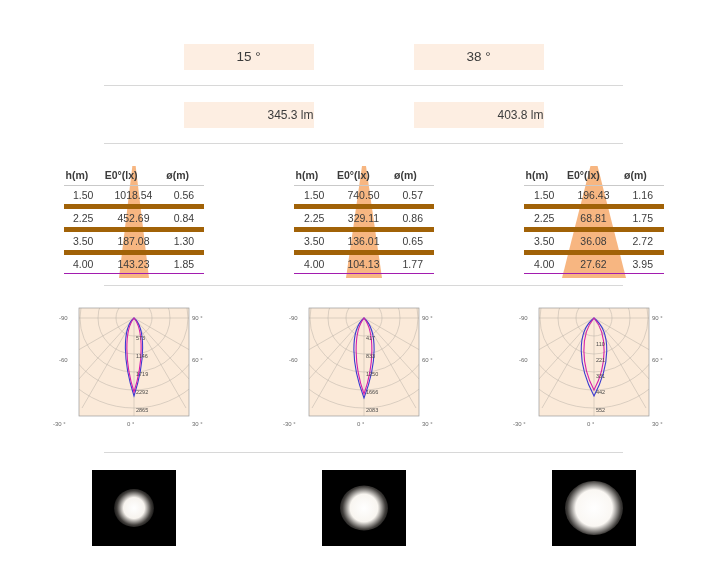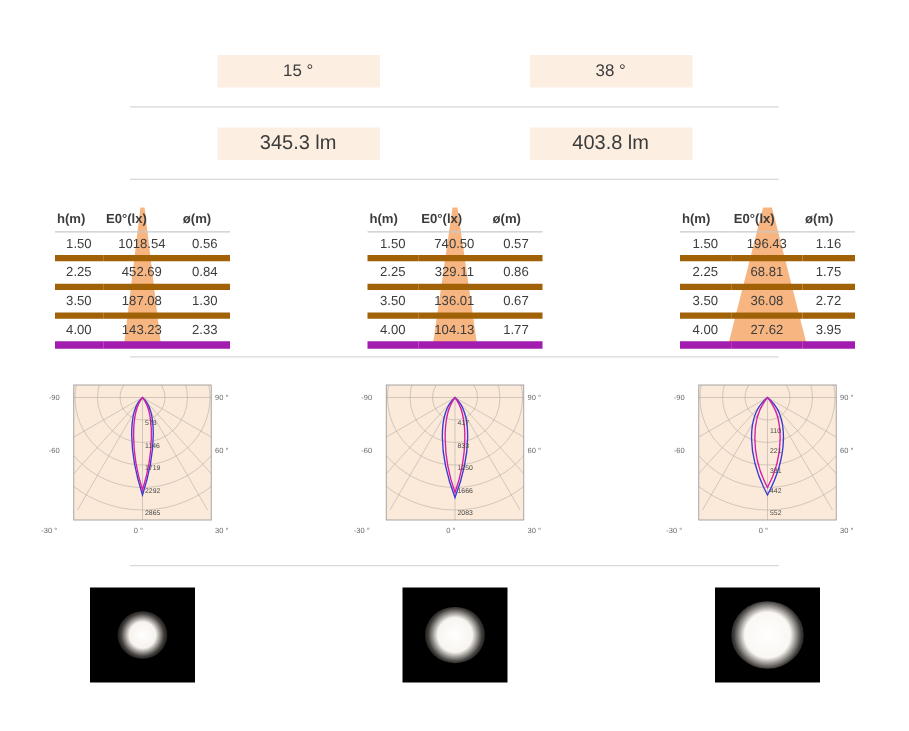--- a/index.html
+++ b/index.html
@@ -17,21 +17,21 @@
   }
   .sheet {
     position: relative;
     width: 727px;
     height: 585px;
   }
   
   .row {
     display: flex;
     justify-content: center;
-    gap: 80px;
+    gap: 60px;
   }
   .col {
     width: 170px;
     display: flex;
     flex-direction: column;
     align-items: center;
   }
   
   .divider {
     position: absolute;
@@ -44,21 +44,22 @@
   .band {
     background: #fdeee2;
     width: 130px;
     height: 26px;
     line-height: 26px;
     text-align: center;
     font-size: 13.5px;
     color: #3c3c3c;
   }
   .band.lumen {
-    font-size: 16px;
+    font-size: 12px;
+    text-align: right;
   }
   
   .lux-table {
     position: relative;
     width: 140px;
     border-collapse: collapse;
     font-size: 10.5px;
     color: #3c3c3c;
   }
   .lux-table th {
@@ -68,21 +69,21 @@
     border-bottom: 1px solid #c9c9c9;
     font-size: 10.5px;
   }
   .lux-table td {
     text-align: center;
     padding: 3px 2px;
     border-bottom: 5px solid #a16207;
     font-size: 10.5px;
   }
   .lux-table tr:last-child td {
-    border-bottom: 6px solid #a21caf;
+    border-bottom: 1px solid #a21caf;
   }
   .table-wrap {
     position: relative;
   }
   .beam-cone {
     position: absolute;
     left: 50%;
     top: 0;
     transform: translateX(-50%);
     z-index: 0;
@@ -169,21 +170,21 @@
               <td>0.84</td>
             </tr>
             <tr>
               <td>3.50</td>
               <td>187.08</td>
               <td>1.30</td>
             </tr>
             <tr>
               <td>4.00</td>
               <td>143.23</td>
-              <td>2.33</td>
+              <td>1.85</td>
             </tr>
           </tbody>
         </table>
       </div>
     </div>
 
     <div class="col">
       <div class="table-wrap">
         <svg class="beam-cone" width="60" height="112" viewBox="0 0 60 112">
           <polygon points="30,-14 48,112 12,112" fill="#f6a96b" opacity="0.85"></polygon>
@@ -203,21 +204,21 @@
               <td>0.57</td>
             </tr>
             <tr>
               <td>2.25</td>
               <td>329.11</td>
               <td>0.86</td>
             </tr>
             <tr>
               <td>3.50</td>
               <td>136.01</td>
-              <td>0.67</td>
+              <td>0.65</td>
             </tr>
             <tr>
               <td>4.00</td>
               <td>104.13</td>
               <td>1.77</td>
             </tr>
           </tbody>
         </table>
       </div>
     </div>

